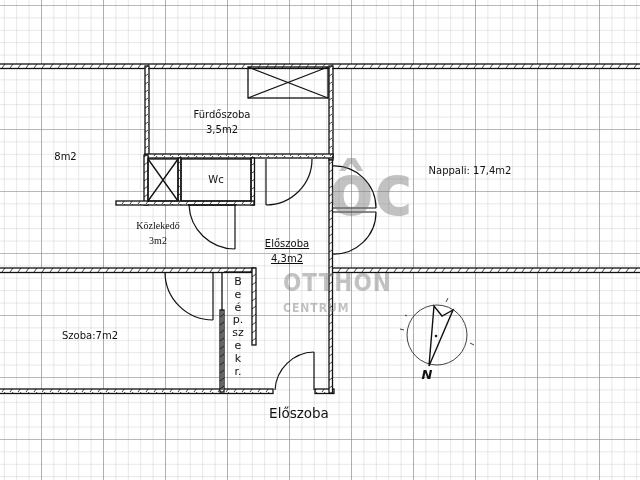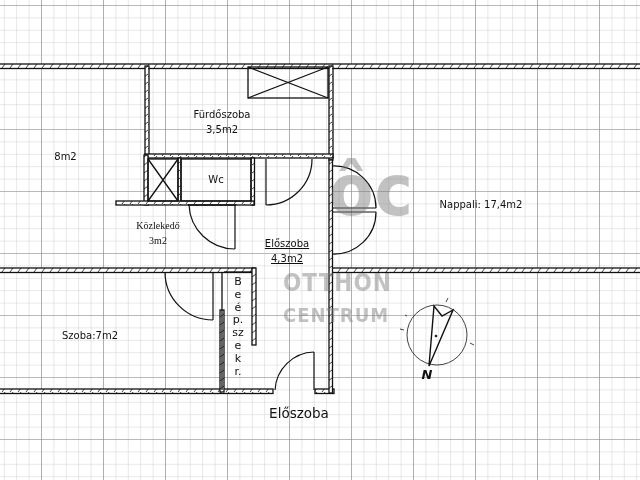--- a/index.html
+++ b/index.html
@@ -104,34 +104,34 @@
   <g stroke="#111" fill="none">
     <circle cx="437" cy="335" r="30" stroke-width="0.8"></circle>
     <path d="M 446 302 L 448 298 M 404 330 L 400 329 M 470 343 L 474 345 M 407 316 L 405 315" stroke-width="0.8"></path>
     <path d="M 429 366 L 434 306 L 442 316 L 453 310 Z" stroke-width="1.4"></path>
     <circle cx="436" cy="336" r="0.9" fill="#111"></circle>
   </g>
 </svg>
 
 <div class="wm" style="left:282px; top:150px; font-size:72px; line-height:80px;margin-left:47px;">ôc</div>
 <div class="wm" style="left:283px; top:272px; font-size:24px; line-height:22px;">OTTHON</div>
-<div class="wm" style="left:283px; top:304px; font-size:20px; line-height:22px;">CENTRUM</div>
+<div class="wm" style="left:283px; top:297px; font-size:12px; line-height:22px;">CENTRUM</div>
 
 <div class="lbl" style="left:172px; top:107px; width:100px;">
   <div>Fürdőszoba</div>
   <div>3,5m2</div>
 </div>
 
 <div class="lbl" style="left:8px; top:149px; width:115px;">
   <div>8m2</div>
 </div>
 
 <div class="lbl" style="left:196px; top:172px; width:40px;">Wc</div>
 
-<div class="lbl" style="left:421px; top:163px; width:120px;margin-top:34px;">Nappali: 17,4m2</div>
+<div class="lbl" style="left:410px; top:163px; width:120px;">Nappali: 17,4m2</div>
 
 <div class="lbl" style="left:113px; top:218px; width:90px;font-family:Liberation Serif, serif;">
   <div>Közlekedő</div>
   <div>3m2</div>
 </div>
 
 <div class="lbl" style="left:252px; top:236px; width:70px;text-decoration:underline;">
   <div>Előszoba</div>
   <div>4,3m2</div>
 </div>

